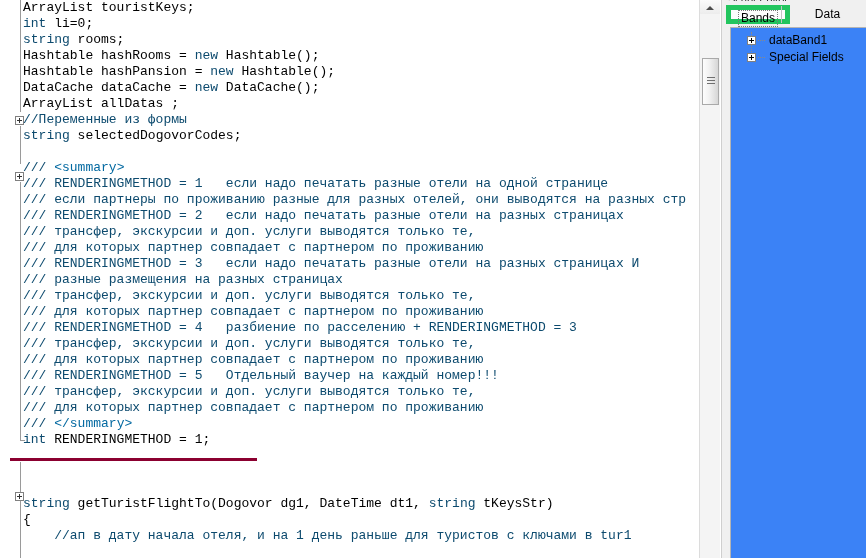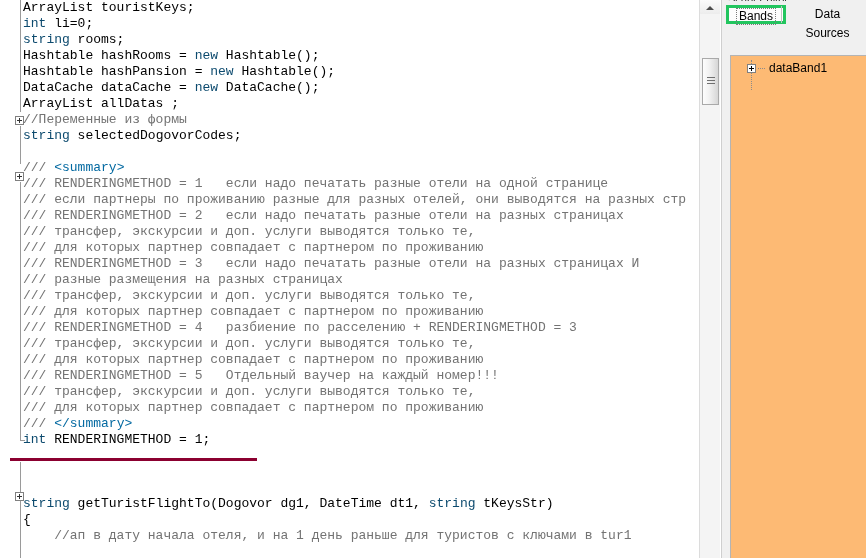--- a/index.html
+++ b/index.html
@@ -90,21 +90,21 @@
     line-height: 16px;
     white-space: pre;
     color: #000000;
   }
   .code-line {
     height: 16px;
     line-height: 16px;
     white-space: pre;
   }
   .kw { color: #0c4a6e; }
-  .cm { color: #737373; }
+  .cm { color: #0c4a6e; }
   .xmldoc { color: #0369a1; text-align: right; }
 
   
   .red-rule {
     position: absolute;
     left: 10px;
     top: 458px;
     width: 247px;
     height: 3px;
     background: #8b0030;
@@ -195,21 +195,21 @@
     height: 19px;
     line-height: 19px;
     font-size: 12px;
     color: #000000;
     text-align: center;
     box-sizing: border-box;
     background: #f4f4f4;
     padding: 0 7px;
   }
   .tab.selected {
-    border: 3px solid #22c55e;
+    border: 5px solid #22c55e;
     background: #fdfdfd;
     left: 0;
   }
   .tab.selected .tab-inner {
     display: block;
     border: 1px dotted #7a7a7a;
     height: 15px;
     line-height: 15px;
     padding: 0 2px;
   }
@@ -222,27 +222,26 @@
     left: 55px; top: 1px;
     width: 1px; height: 17px;
     background: #c3c3c3;
   }
   .tree-box {
     position: absolute;
     left: 8px;
     top: 27px;
     right: 0px;
     bottom: 0;
-    background: #fdba74;
+    background: #3b82f6;
     border: 1px solid #b4b4b4;
     border-right: none;
     border-bottom: none;
     box-sizing: border-box;
     overflow: hidden;
-    margin-top: 28px;
   }
   .tree {
     position: relative;
     padding-top: 4px;
     font-size: 12px;
     color: #000000;
   }
   .tree-node {
     position: relative;
     height: 17px;
@@ -342,17 +341,18 @@
       <div class="tab-divider"></div>
       <div class="tab plain">
         <span>Data Sources</span>
       </div>
     </div>
 
     <div class="tree-box">
       <div class="tree" id="tree">
           <div class="tree-vline"></div>
           <div class="tree-node"><span class="tree-exp"></span><span class="tree-dots"></span><span>dataBand1</span></div>
+          <div class="tree-node"><span class="tree-exp"></span><span class="tree-dots"></span><span>Special Fields</span></div>
         </div>
     </div>
   </div>
 
 </div>
 
 </body></html>

